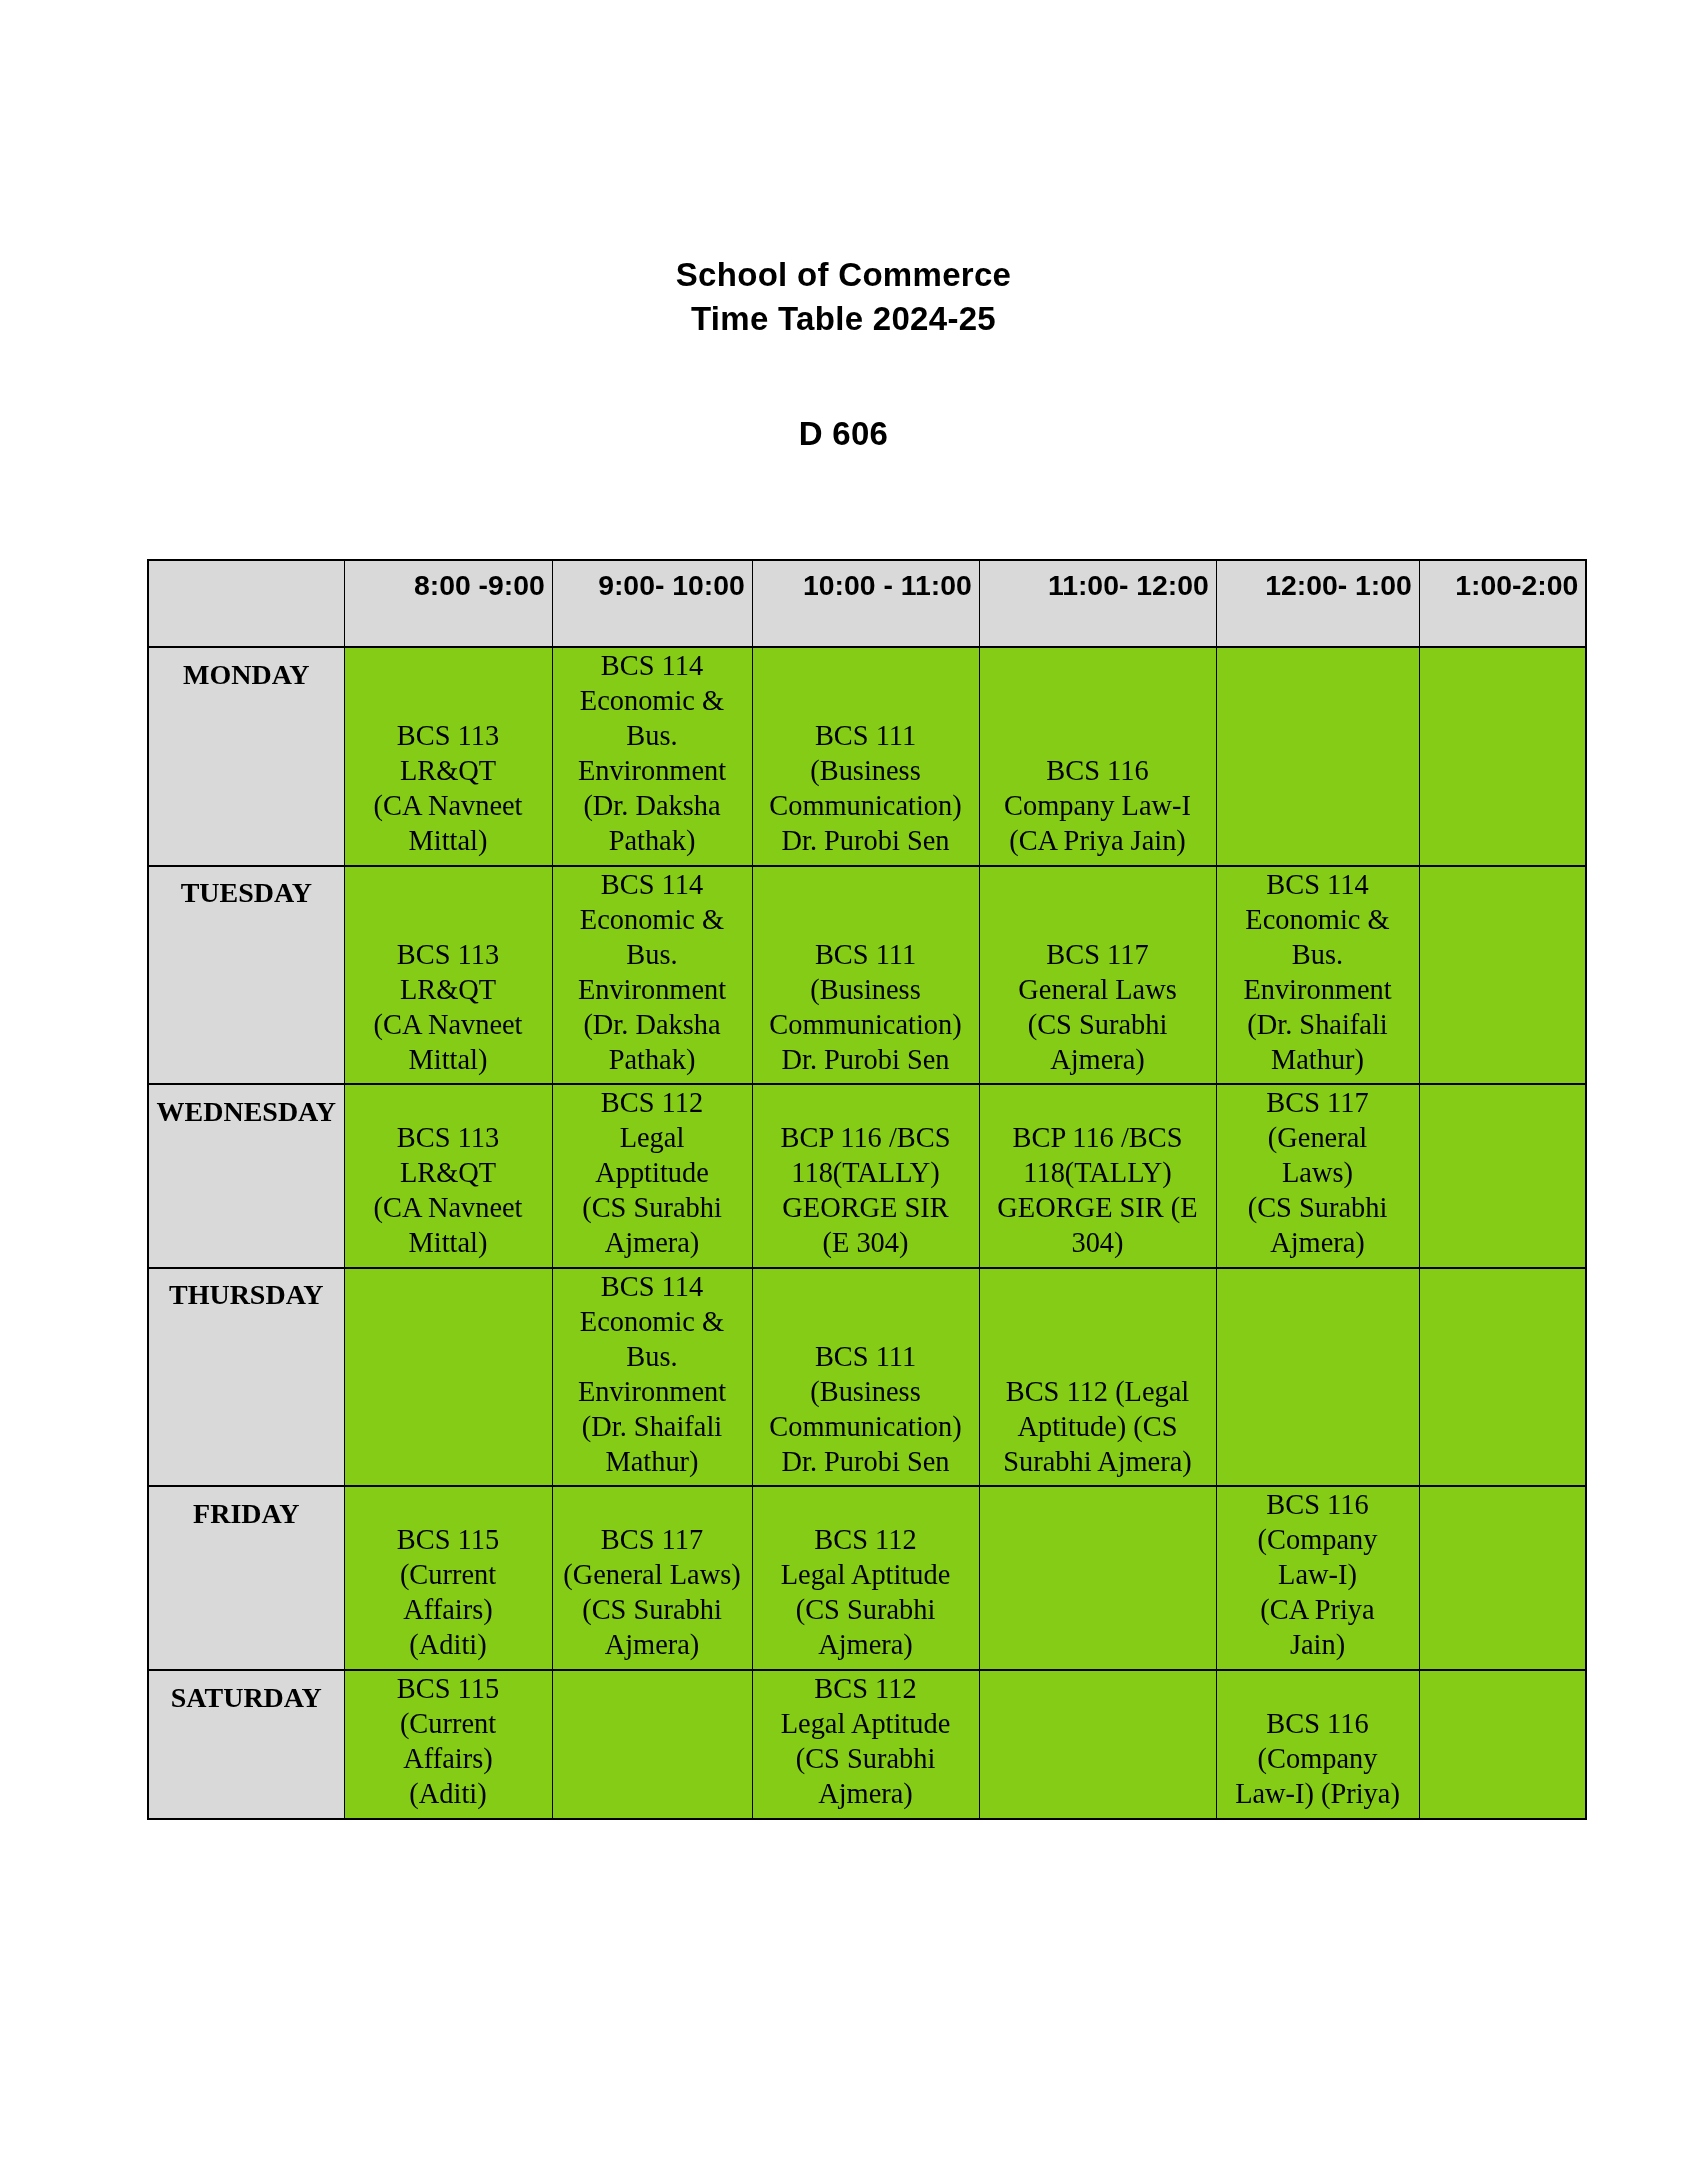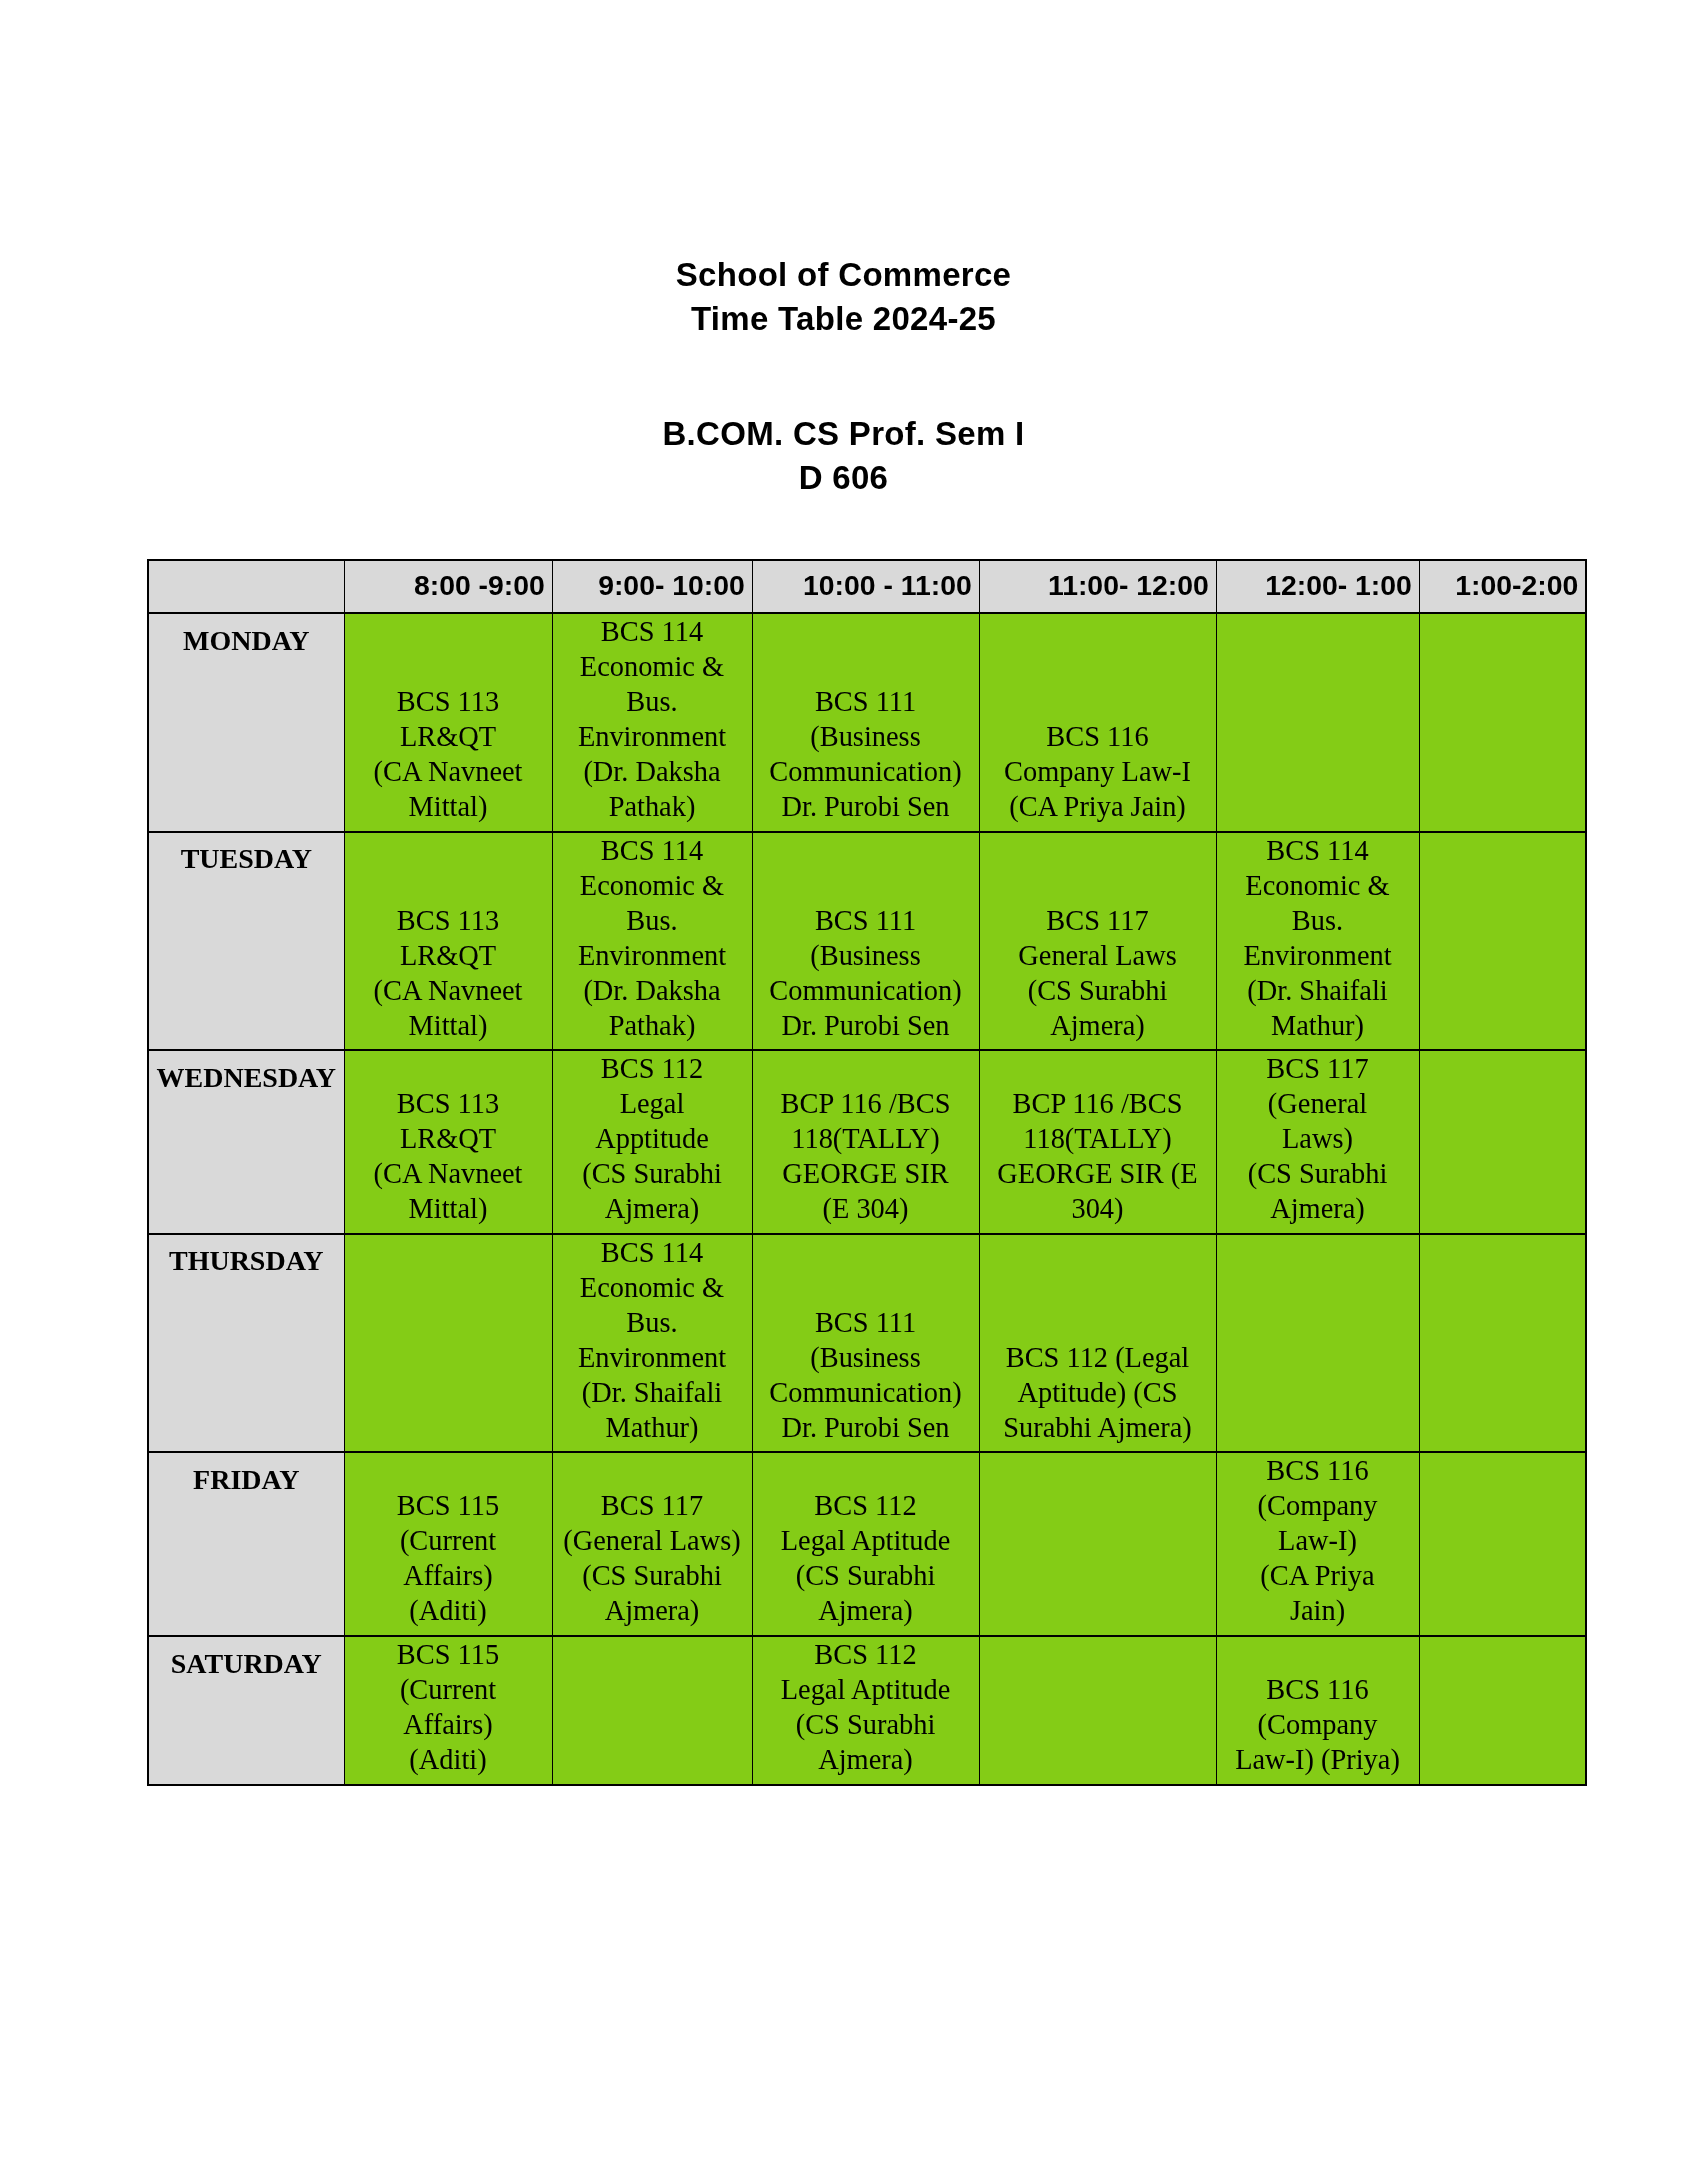--- a/index.html
+++ b/index.html
@@ -50,38 +50,37 @@
     padding:10.6px 1.3px 0 1.3px;
     letter-spacing:0px;
   }
   .tt td.slot {
     background:#84cc16;
     font-size:28.4px; line-height:35px;
     text-align:center; vertical-align:bottom;
     padding:0 2.6px 6.6px 2.6px;
     white-space:pre-line;
   }
-  thead tr { height:53px; }
+  thead tr { height:87px; }
   tbody tr.r0 { height:156px; }
   tbody tr.r1 { height:217px; }
   tbody tr.r2 { height:159px; }
   tbody tr.r3 { height:218px; }
   tbody tr.r4 { height:179px; }
   tbody tr.r5 { height:128px; }
 </style>
 </head>
 <body>
 
 <div class="titles">
   <div>School of Commerce</div>
   <div>Time Table 2024-25</div>
 </div>
 
 <div class="subtitle">
-  <div>B.COM. CS Prof. Sem I</div>
   <div>D 606</div>
 </div>
 
 <table class="tt">
   <colgroup>
     <col style="width:196px">
     <col style="width:208px">
     <col style="width:200px">
     <col style="width:227px">
     <col style="width:237px">

